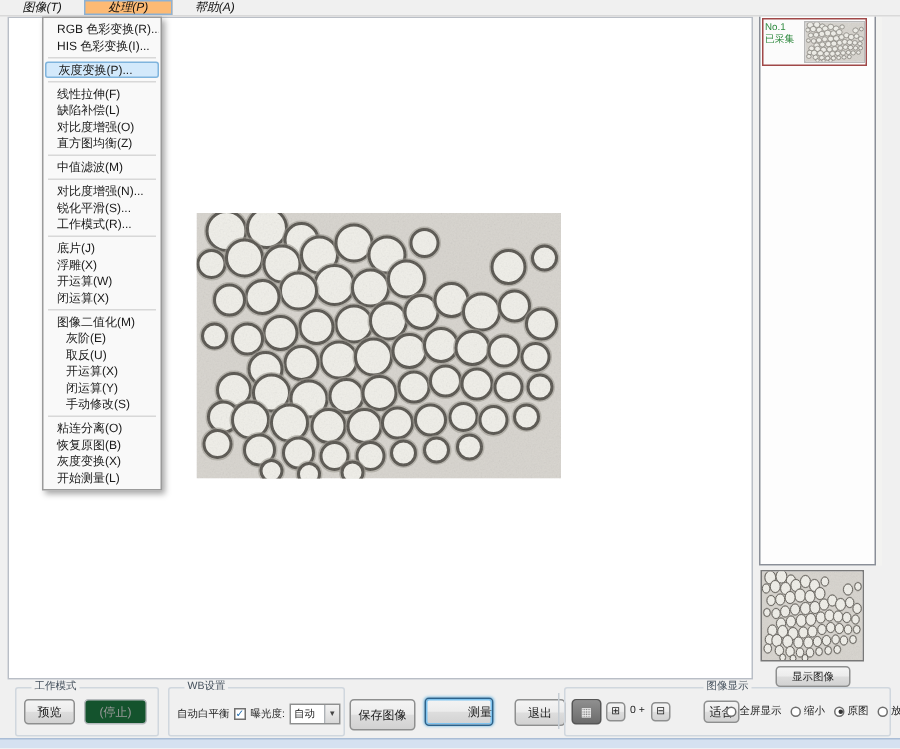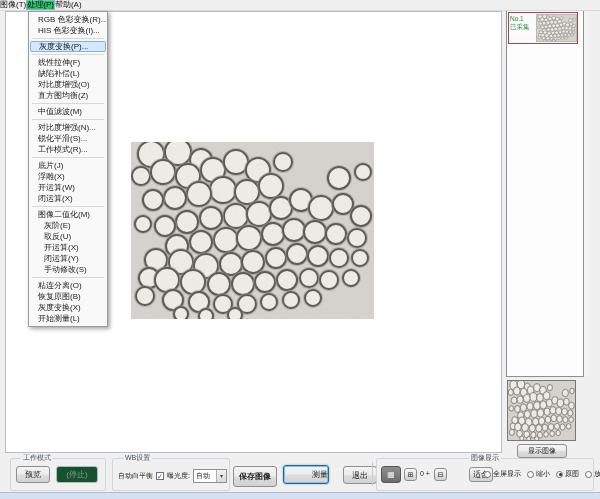--- a/index.html
+++ b/index.html
@@ -4,22 +4,22 @@
 <style>
   * { margin:0; padding:0; box-sizing:border-box; }
   html,body { width:600px; height:499px; overflow:hidden; }
   body { font-family:"Liberation Sans","DejaVu Sans",sans-serif; background:#f0f0f0; position:relative; }
 
   #window { position:absolute; inset:0; background:#f0f0f0; }
 
   
   .menubar { position:absolute; left:0; top:0; width:600px; height:11px; background:#f0f0f0;
              border-bottom:1px solid #d9d9d9; display:flex; align-items:stretch; z-index:5; }
-  .menubar-item { font-size:8px; line-height:10px; padding:0 0; color:#111; cursor:default; }
-  .menubar-item.open { background:#22c55e; border:1px solid #8db2d5; line-height:8px; }
+  .menubar-item { font-size:8px; line-height:10px; padding:0 15px; color:#111; cursor:default;font-style:italic; }
+  .menubar-item.open { background:#fdba74; border:1px solid #8db2d5; line-height:8px; }
 
   
   .canvas { position:absolute; left:5px; top:11px; width:497px; height:442px; background:#ffffff;
             border:1px solid #b9bec6; }
   .specimen { position:absolute; left:131px; top:142px; width:243px; height:177px; z-index:2; }
 
   
   .dropdown { position:absolute; left:28px; top:11px; width:80px; background:#f9f9f9;
               border:1px solid #9b9b9b; box-shadow:2px 2px 4px rgba(0,0,0,.35); padding:2px 1px; z-index:20; }
   .menu-item { font-size:8px; line-height:9px; padding:1px 3px 1px 8px; color:#1a1a1a;
@@ -58,21 +58,21 @@
   .btn-stop    { position:absolute; left:56px; top:466px; width:42px; height:17px; }
 
   .wb-row { position:absolute; left:118px; top:469px; display:flex; align-items:center; gap:3px; font-size:7px; color:#222; }
   .checkbox { width:8px; height:8px; border:1px solid #707070; background:#fff; font-size:7px;
               line-height:7px; text-align:center; color:#1f6cb0; }
   .select { display:flex; width:34px; height:14px; border:1px solid #8e8f8f; background:#fff; align-items:center; }
   .select .sel-val { flex:1; font-size:7px; padding-left:2px; color:#222; }
   .select .sel-arrow { width:10px; height:100%; font-size:6px; line-height:12px; text-align:center;
               background:linear-gradient(#f2f2f2,#d8d8d8); border-left:1px solid #aeb2b6; color:#444; }
 
-  .btn-save    { position:absolute; left:233px; top:466px; width:44px; height:21px;font-weight:bold; }
+  .btn-save    { position:absolute; left:233px; top:466px; width:44px; height:21px; }
   .btn-measure { position:absolute; left:283px; top:465px; width:46px; height:19px;padding-left:28px; }
   .btn-exit    { position:absolute; left:343px; top:466px; width:34px; height:18px; }
 
   .vsep { position:absolute; width:1px; background:#c6cdd4; top:462px; height:24px; }
 
   .disp-ctl { position:absolute; top:466px; }
   .radio-row { position:absolute; left:484px; top:469px; display:flex; gap:6px; font-size:7px; color:#222; align-items:center; }
   .radio { width:7px; height:7px; border:1px solid #6e6e6e; border-radius:50%; background:#fff; display:inline-block;
            vertical-align:middle; margin-right:1px; position:relative; }
   .radio.checked::after { content:""; position:absolute; left:1.5px; top:1.5px; width:3px; height:3px;

